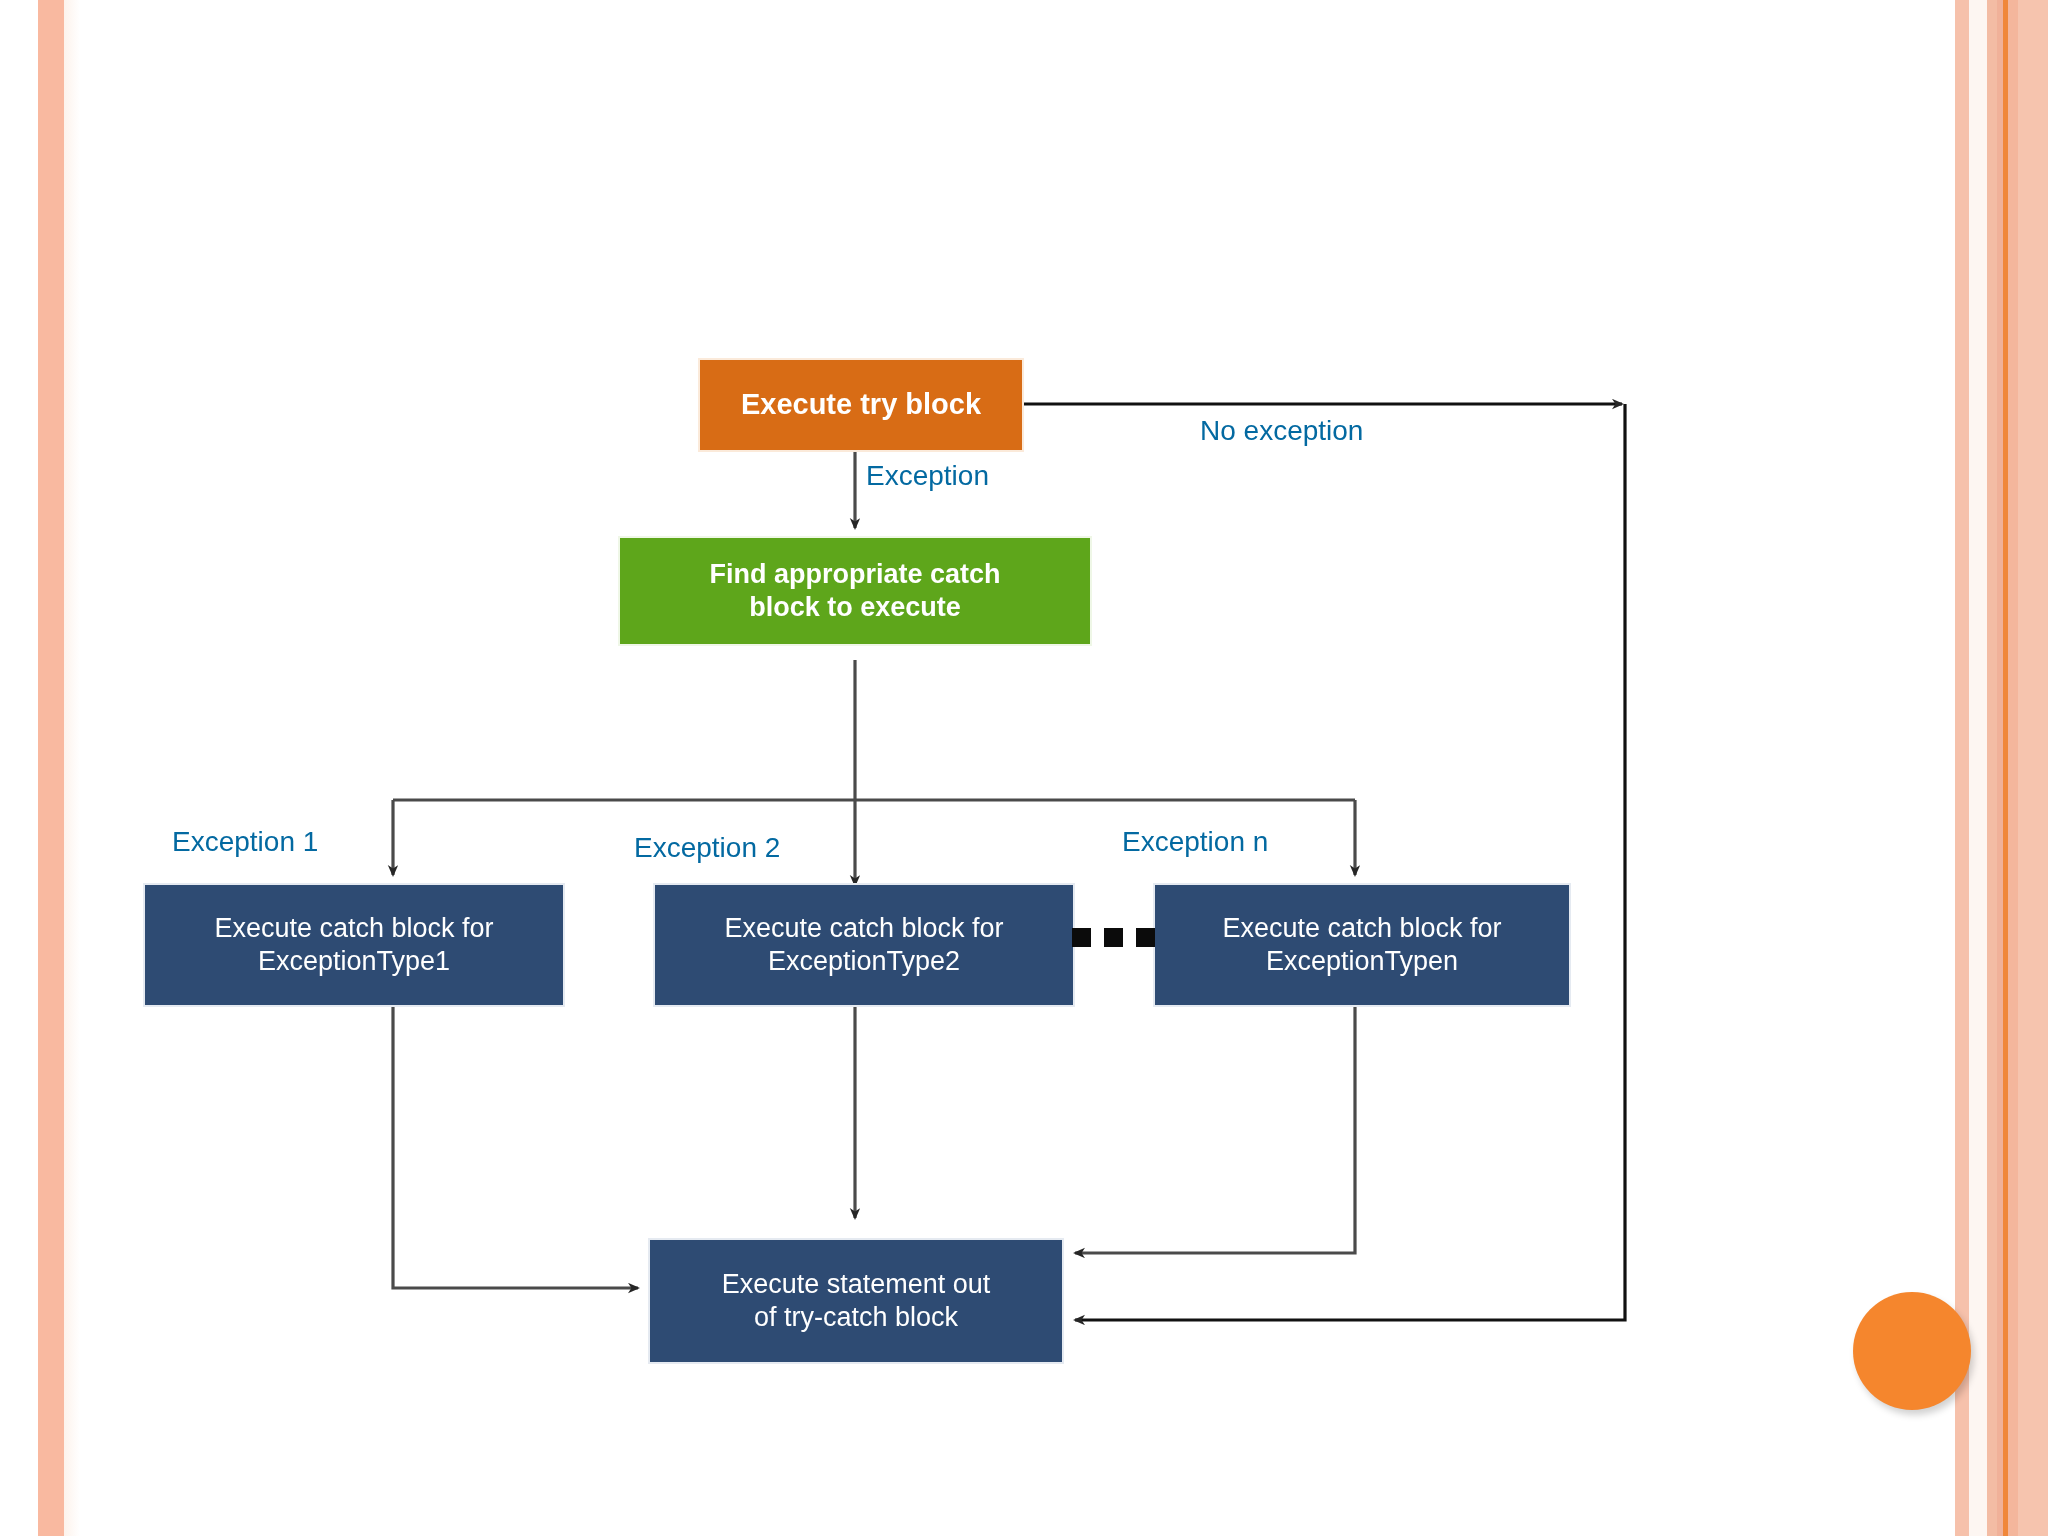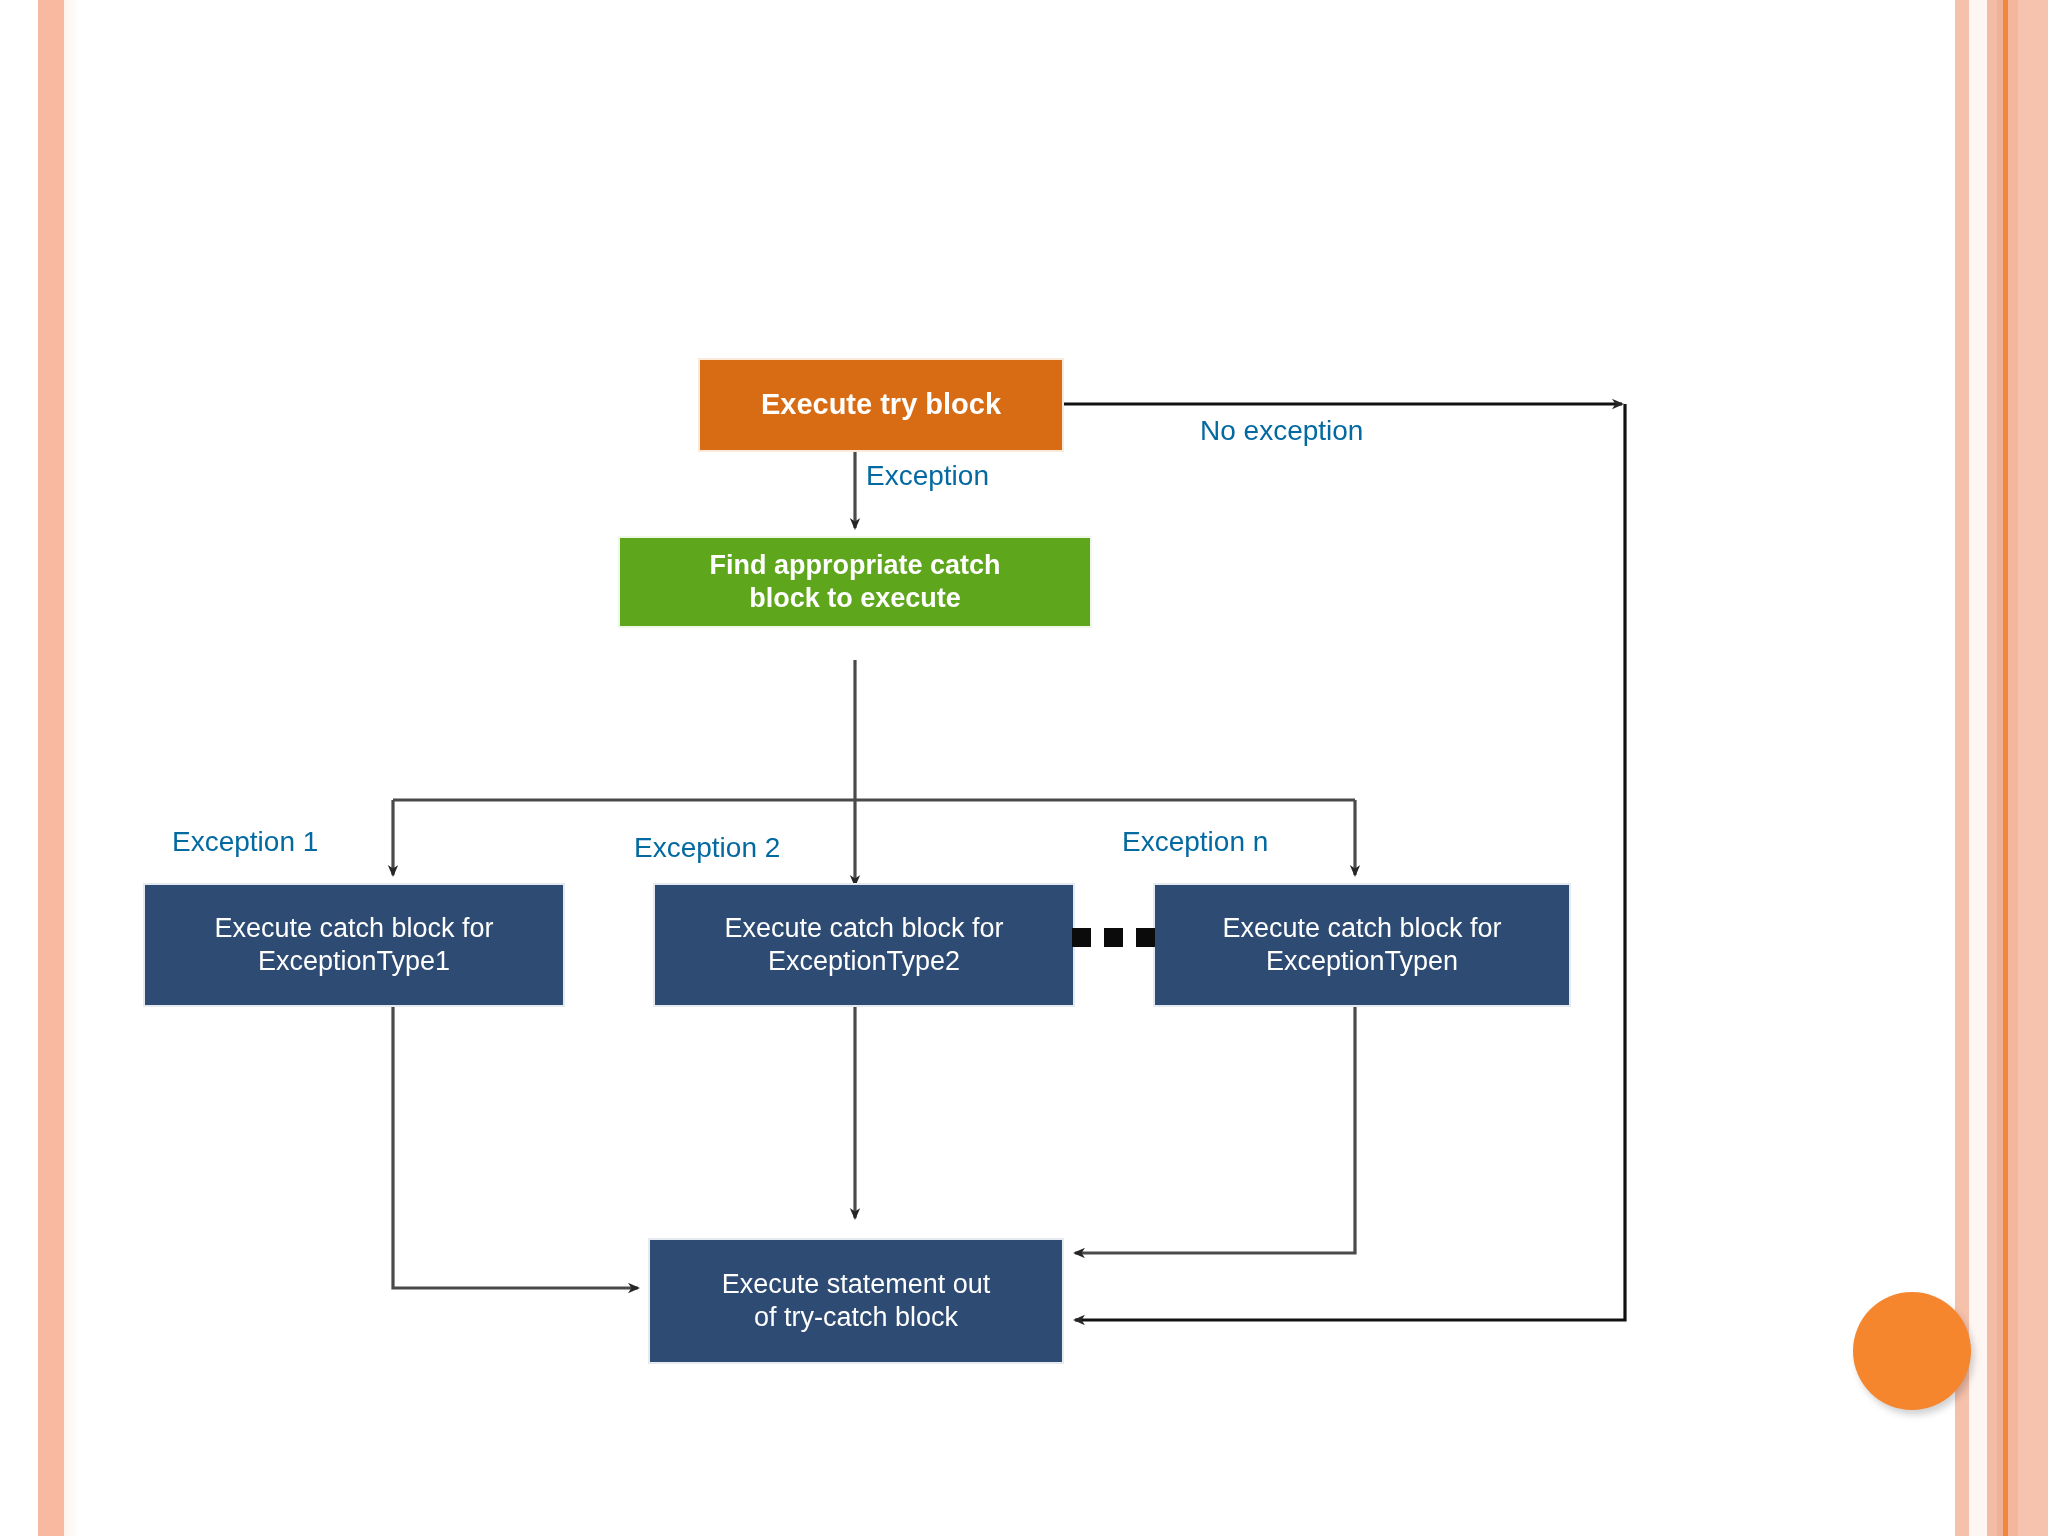--- a/index.html
+++ b/index.html
@@ -52,29 +52,29 @@
     box-sizing: border-box;
     display: flex;
     align-items: center;
     justify-content: center;
     text-align: center;
     color: #ffffff;
     line-height: 1.22;
     padding: 4px 8px;
   }
   .node-try {
-    left: 700px; top: 360px; width: 362px; height: 90px;
+    left: 700px; top: 360px; width: 322px; height: 90px;
     background: #D86C15;
     font-size: 29px;
     font-weight: bold;
     box-shadow: 0 0 0 2px #FBEADA;
     align-items: center;
   }
   .node-find {
-    left: 620px; top: 538px; width: 470px; height: 88px;
+    left: 620px; top: 538px; width: 470px; height: 106px;
     background: #5EA61B;
     font-size: 27px;
     font-weight: bold;
     box-shadow: 0 0 0 2px #EFF7E7;
   }
   .node-catch {
     top: 885px; width: 418px; height: 120px;
     background: #2E4B73;
     font-size: 27px;
     box-shadow: 0 0 0 2px #E5EAF1;

